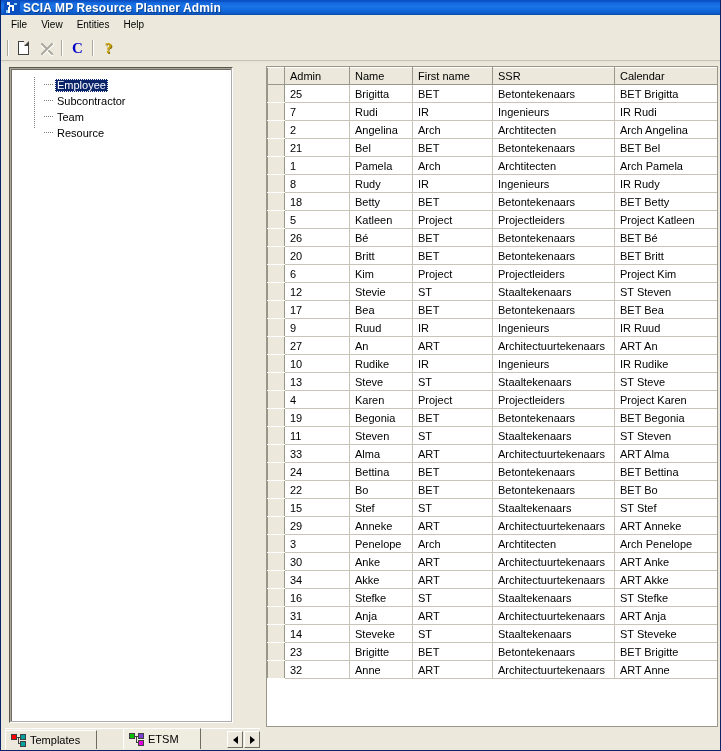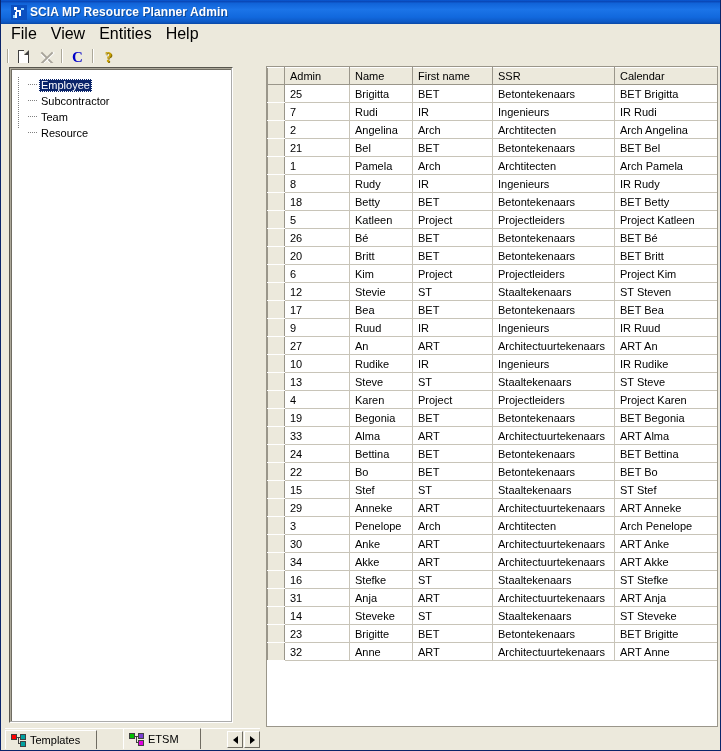--- a/index.html
+++ b/index.html
@@ -22,25 +22,25 @@
     height: 751px;
     background: #e8e5d8;
     box-sizing: border-box;
     border-left: 1px solid #0a246a;
     border-right: 1px solid #0a246a;
     border-bottom: 1px solid #0a246a;
   }
 
   
   .titlebar {
-    height: 24px;
+    height: 15px;
     background: linear-gradient(to bottom, #0a5ad4 0%, #0a48b8 6%, #1163d8 14%, #1b74e8 40%, #1168dd 72%, #0d58c4 92%, #0946a4 100%);
     display: flex;
     align-items: center;
-    padding: 0 9px;
+    padding: 0 2px;
     overflow: hidden;
     text-align: center;
   }
   .title-icon {
     width: 16px;
     height: 15px;
     margin: 0 3px 0 1px;
     position: relative;
     background: #0b4fc0;
     flex: none;
@@ -68,21 +68,21 @@
   .menubar {
     height: 20px;
     background: #ece9dc;
     display: flex;
     align-items: center;
     padding-left: 3px;
     border-bottom: 1px solid #ece9dc;
   }
   .menu-item {
     padding: 2px 7px 3px 7px;
-    font-size: 16px;
+    font-size: 10px;
     color: #000;
     white-space: nowrap;
     cursor: default;
   }
 
   
   .toolbar {
     height: 24px;
     background: #ece9dc;
     display: flex;
@@ -174,20 +174,21 @@
     height: 656px;
     background: #ffffff;
     border: 2px groove #ffffff;
     border-top-color: #aca899;
     border-left-color: #aca899;
     border-right-color: #ffffff;
     border-bottom-color: #ffffff;
     box-sizing: border-box;
     box-shadow: inset 1px 1px 0 #6f6c62;
     overflow: hidden;
+    padding-left: 16px;
   }
   .tree-inner {
     padding: 8px 0 0 10px;
     position: relative;
   }
   .tree-row {
     position: relative;
     height: 16px;
     display: flex;
     align-items: center;
@@ -631,20 +632,29 @@
               <td>Project Karen</td>
               <td></td>
             </tr>
             <tr>
               <td class="rowhdr"></td>
               <td>19</td>
               <td>Begonia</td>
               <td>BET</td>
               <td>Betontekenaars</td>
               <td>BET Begonia</td>
+              <td></td>
+            </tr>
+            <tr>
+              <td class="rowhdr"></td>
+              <td>11</td>
+              <td>Steven</td>
+              <td>ST</td>
+              <td>Staaltekenaars</td>
+              <td>ST Steven</td>
               <td></td>
             </tr>
             <tr>
               <td class="rowhdr"></td>
               <td>33</td>
               <td>Alma</td>
               <td>ART</td>
               <td>Architectuurtekenaars</td>
               <td>ART Alma</td>
               <td></td>

